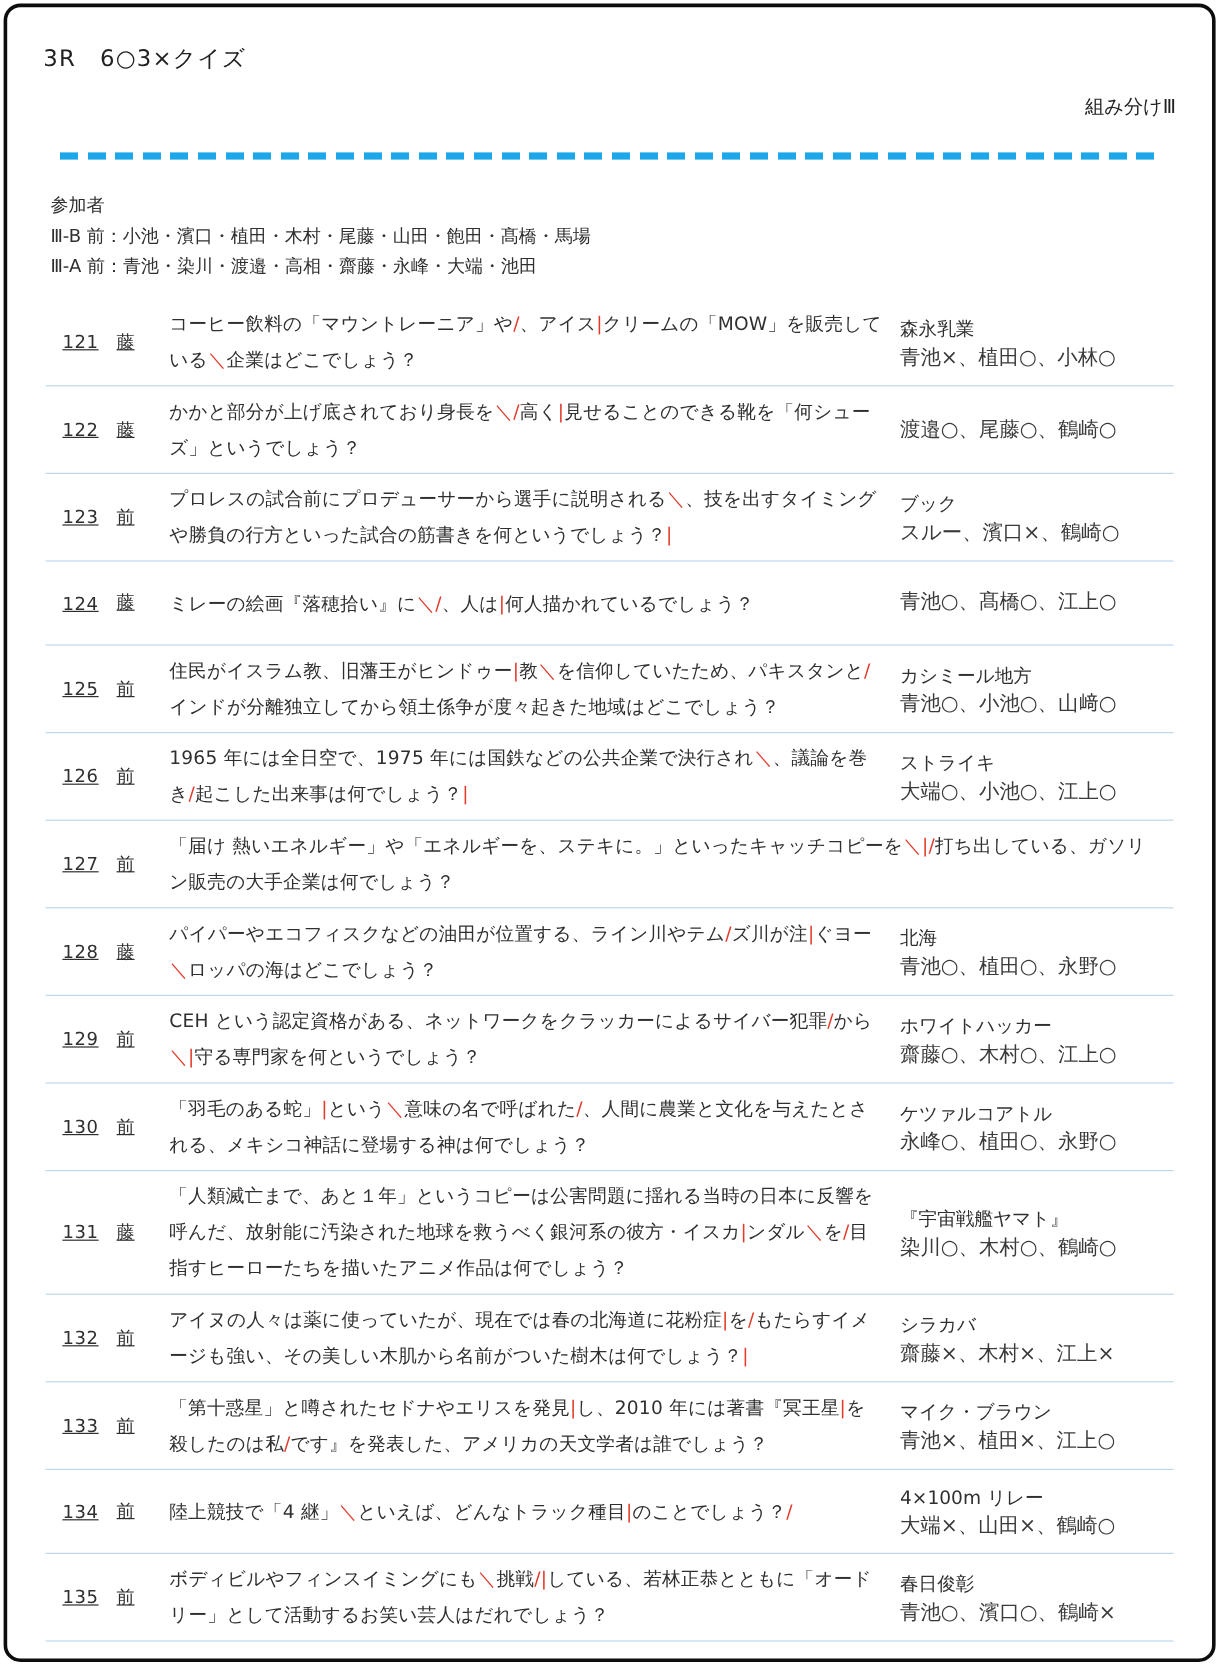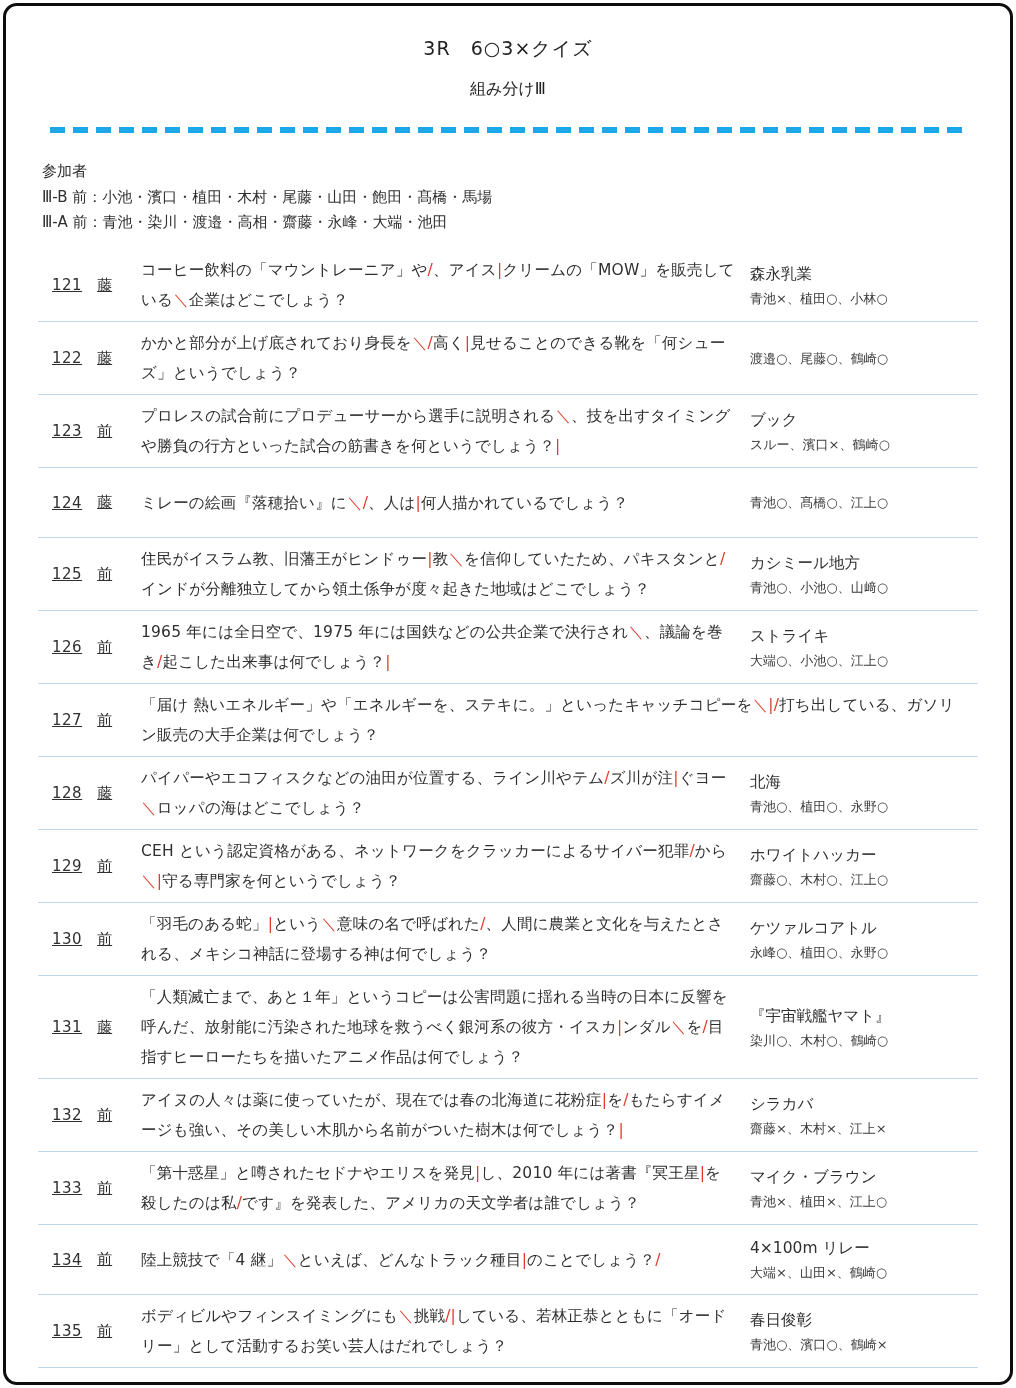--- a/index.html
+++ b/index.html
@@ -12,29 +12,28 @@
   }
   .page {
     width: 1010px; height: 1382px;
     border: 3px solid #0d0d0d;
     border-radius: 14px;
     background: #ffffff;
     padding: 24px 30px 20px 30px;
     overflow: hidden;
   }
   .title {
-    text-align: center;
     font-size: 19px;
     font-weight: 500;
     letter-spacing: 1px;
     margin-top: 6px;
     color: #222;
   }
   .subtitle {
-    text-align: center;
+    text-align: right;
     font-size: 16px;
     font-weight: 500;
     margin-top: 17px;
     color: #222;
   }
   .dashed-line {
     height: 6px;
     margin: 27px 14px 0 14px;
     background: repeating-linear-gradient(
       to right,
@@ -83,21 +82,21 @@
     width: 228px;
     flex: 0 0 228px;
     padding-right: 2px;
   }
   .answer-cell .answer {
     font-size: 15.5px;
     line-height: 26px;
     color: #2f2f2f;
   }
   .answer-cell .results {
-    font-size: 13px;
+    font-size: 17px;
     line-height: 23px;
     color: #3a3a3a;
   }
 </style>
 </head>
 <body>
 
 <div class="page">
   <div class="title">3R　6○3×クイズ</div>
   <div class="subtitle">組み分けⅢ</div>

